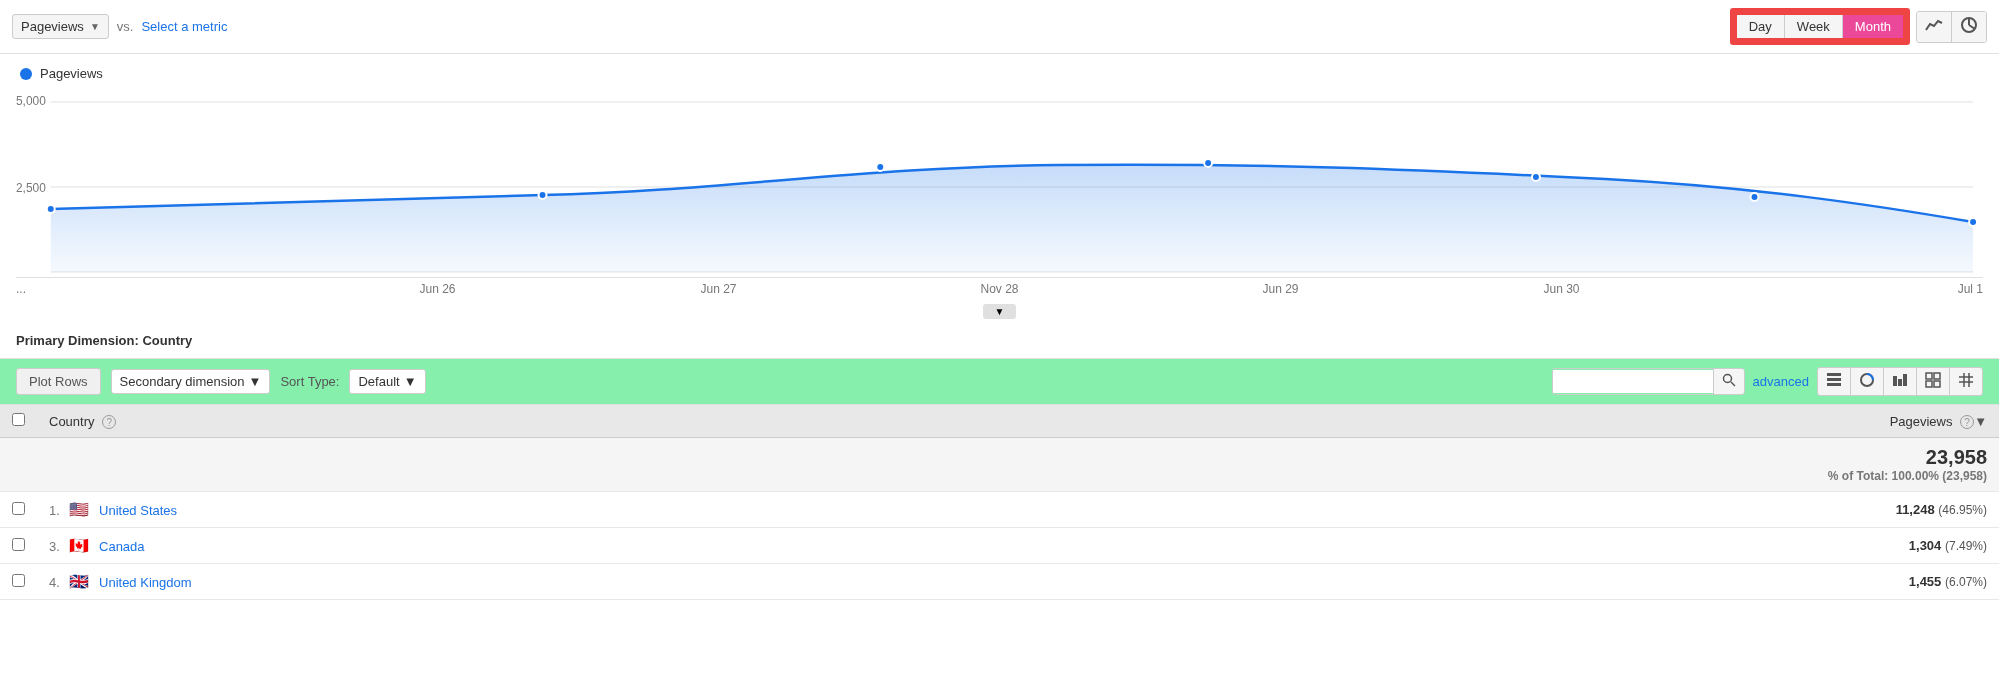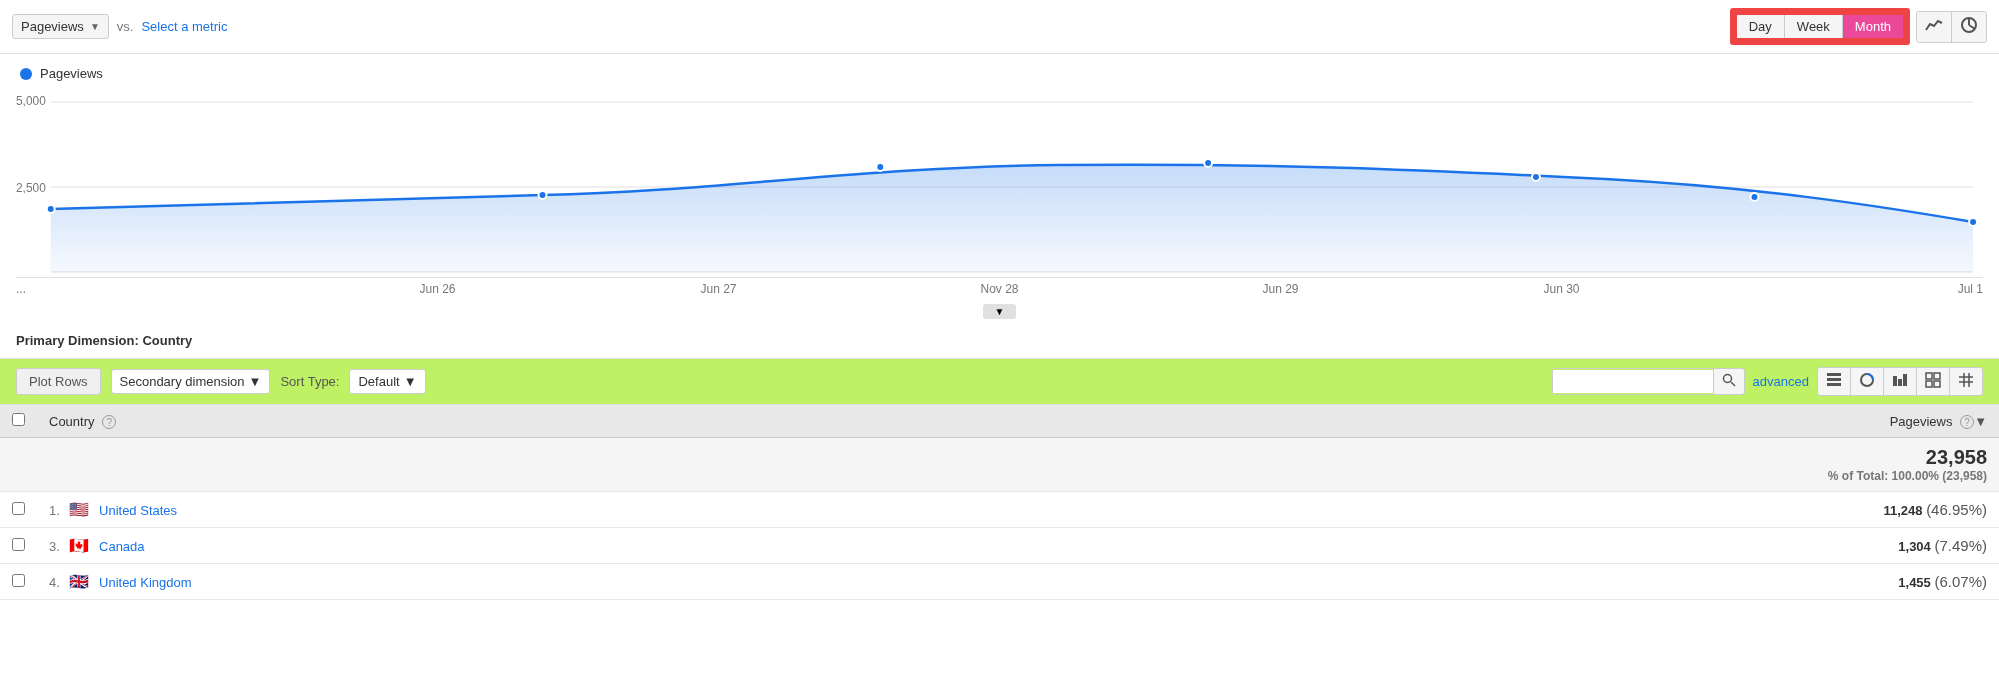--- a/index.html
+++ b/index.html
@@ -150,21 +150,21 @@
     .primary-dimension span {
       font-weight: bold;
       color: #333;
     }
 
     
     .table-toolbar {
       display: flex;
       align-items: center;
       padding: 8px 16px;
-      background: #bef264;
+      background: #86efac;
       border-top: 1px solid #e0e0e0;
       border-bottom: 1px solid #e0e0e0;
       gap: 10px;
     }
     .plot-rows-btn {
       padding: 5px 12px;
       background: #f0f0f0;
       border: 1px solid #ccc;
       border-radius: 3px;
       font-size: 13px;
@@ -283,21 +283,21 @@
     .flag-emoji {
       margin-right: 6px;
       font-size: 16px;
     }
     .metric-value {
       font-weight: bold;
     }
     .metric-pct {
       font-weight: normal;
       color: #555;
-      font-size: 15px;
+      font-size: 12px;
     }
     .sort-arrow {
       float: right;
       color: #555;
     }
     .help-icon {
       display: inline-block;
       width: 14px;
       height: 14px;
       border-radius: 50%;

